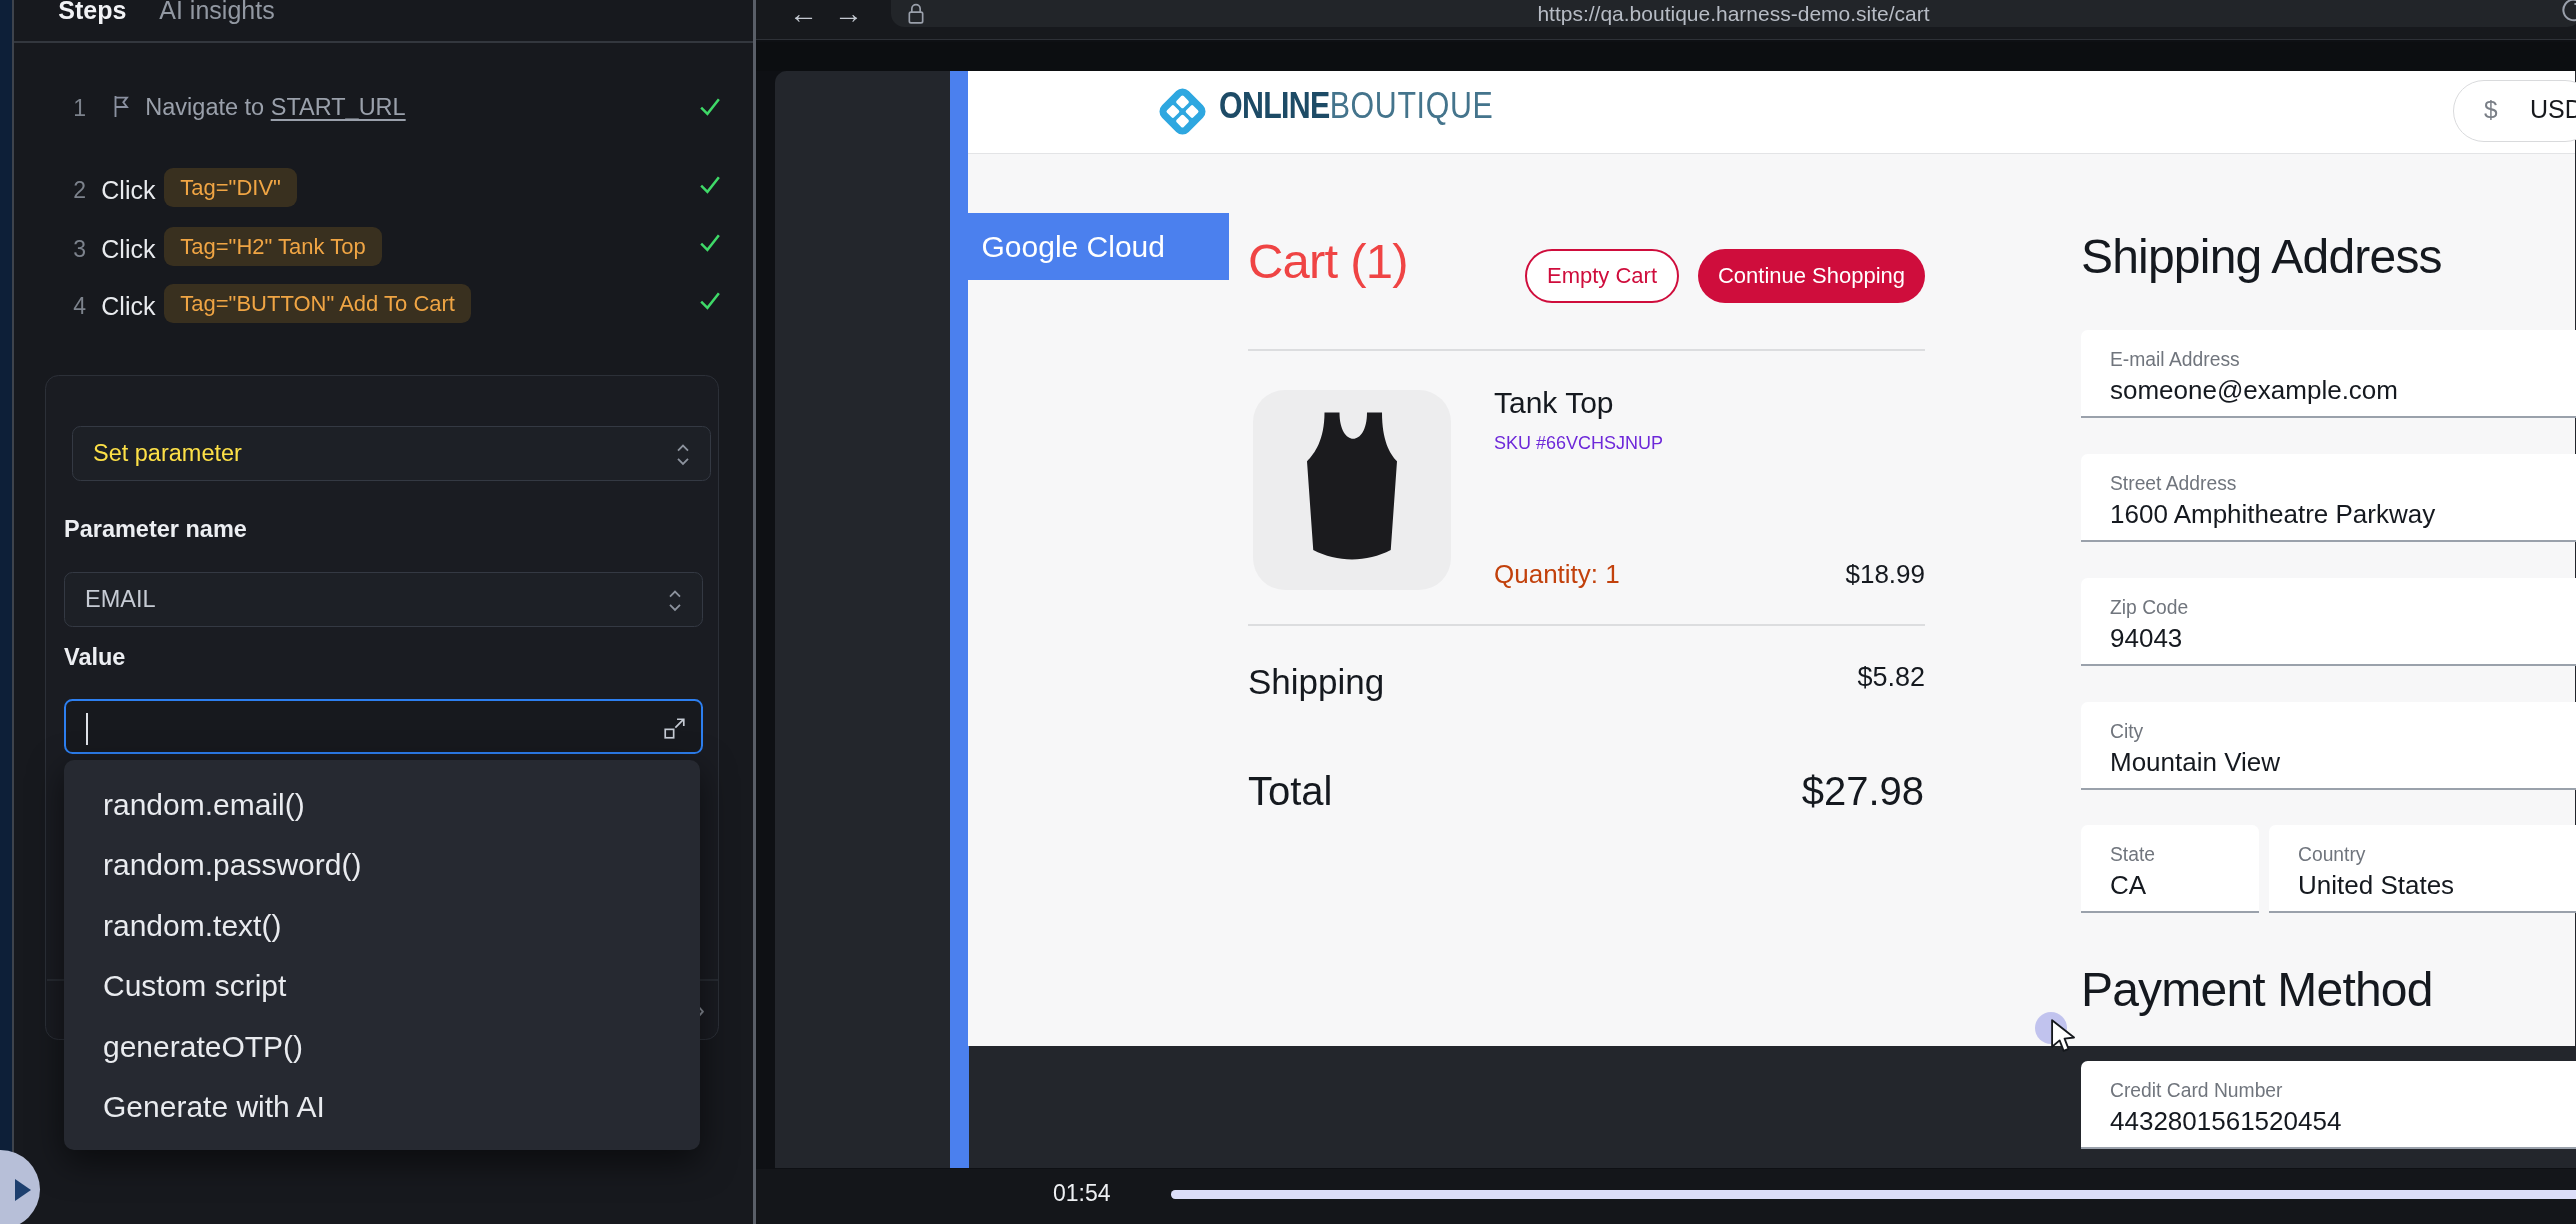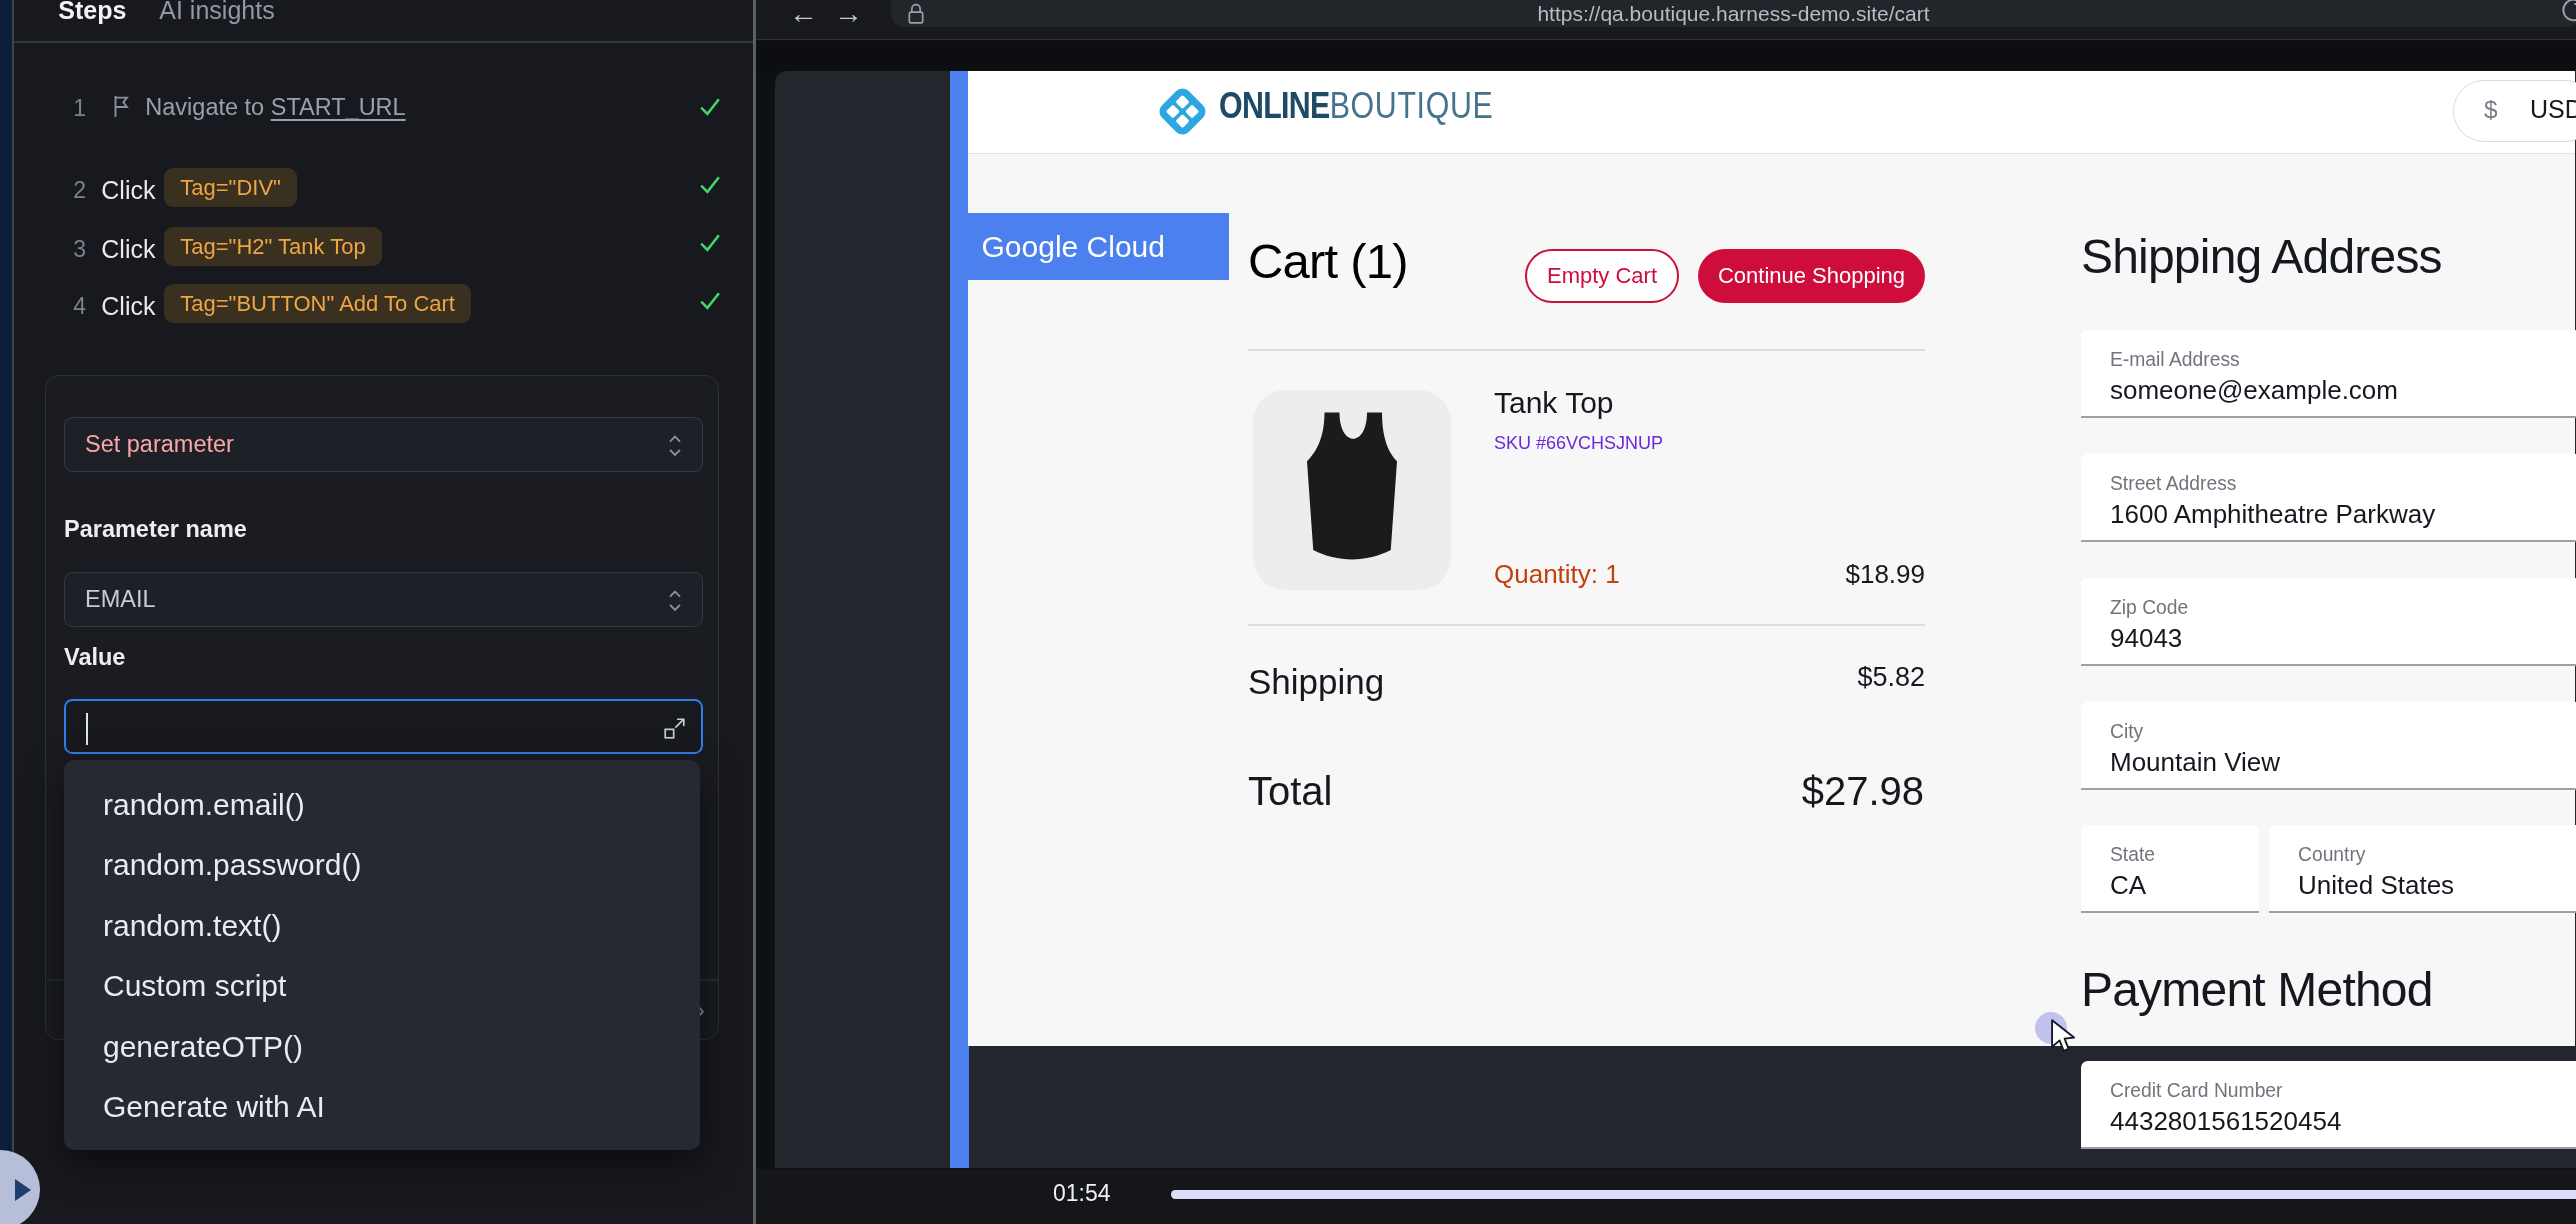--- a/index.html
+++ b/index.html
@@ -88,21 +88,21 @@
   #brand-light { font-weight:300; color:#44748c; letter-spacing:0.8px; }
   #currency-btn { left:1485px; top:9.2px; width:143px; height:62px; background:#fff;
     border:1.7px solid #d9dadc; border-radius:31px; }
   #currency-symbol { position:absolute; left:30px; top:15px; font-size:24.4px; color:#7a7f87; }
   #currency-code { position:absolute; left:76px; top:14.3px; font-size:25px; color:#17191d; }
 
   #gc-badge { left:-18.5px; top:142px; width:279px; height:67px; background:#4b80ee; z-index:3;
     color:#ffffff; font-size:30px; line-height:67px; padding-left:32px; }
 
   
-  #cart-title { left:280px; top:162px; font-size:49px; font-weight:500; color:#000000; letter-spacing:-0.8px; }
+  #cart-title { left:280px; top:162px; font-size:49px; font-weight:500; color:#ef4444; letter-spacing:-0.8px; }
   #empty-cart-btn { left:557px; top:178px; width:154px; height:54px; background:#fff;
     border:2.1px solid #cf0d3c; border-radius:27px; color:#cf0d3c; font-size:22px;
     text-align:center; line-height:50px; }
   #continue-btn { left:730px; top:178px; width:227px; height:54px; background:#cf0d3c;
     border-radius:27px; color:#ffffff; font-size:22px; text-align:center; line-height:54px; }
   .h-divider { position:absolute; background:#dcdddf; height:1.7px; }
   #cart-divider-1 { left:280px; top:278px; width:677px; }
   #cart-divider-2 { left:280px; top:553px; width:677px; }
   #product-img { left:285px; top:319px; width:198px; height:200px; background:#ededee; border-radius:32px; }
   #product-name { left:526px; top:315px; font-size:30px; color:#15191f; }
@@ -190,21 +190,21 @@
       <svg class="check" style="top:288px;" viewBox="0 0 24 24">
         <polyline points="4 13 10 19 21 5" fill="none" stroke="#3fd968" stroke-width="2.4"></polyline>
       </svg>
     </div>
   </div>
 
   <div class="abs" id="param-card"></div>
   <div class="abs" id="card-footer-line"></div>
   <div class="abs" id="card-footer-chevron">›</div>
 
-  <div class="abs select" style="top:417px;color:#fca5a5;">
+  <div class="abs select" style="top:426px;color:#fde047;margin-left:8px;">
     <span>Set parameter</span>
     <svg class="updown" width="20" height="23.5" viewBox="0 0 24 28">
       <polyline points="6 9 12 3 18 9" fill="none" stroke="#8d939e" stroke-width="2.2"></polyline>
       <polyline points="6 19 12 25 18 19" fill="none" stroke="#8d939e" stroke-width="2.2"></polyline>
     </svg>
   </div>
 
   <div class="form-label" style="top:516px;">Parameter name</div>
 
   <div class="abs select" style="top:572px;color:#c6cbd4;">

